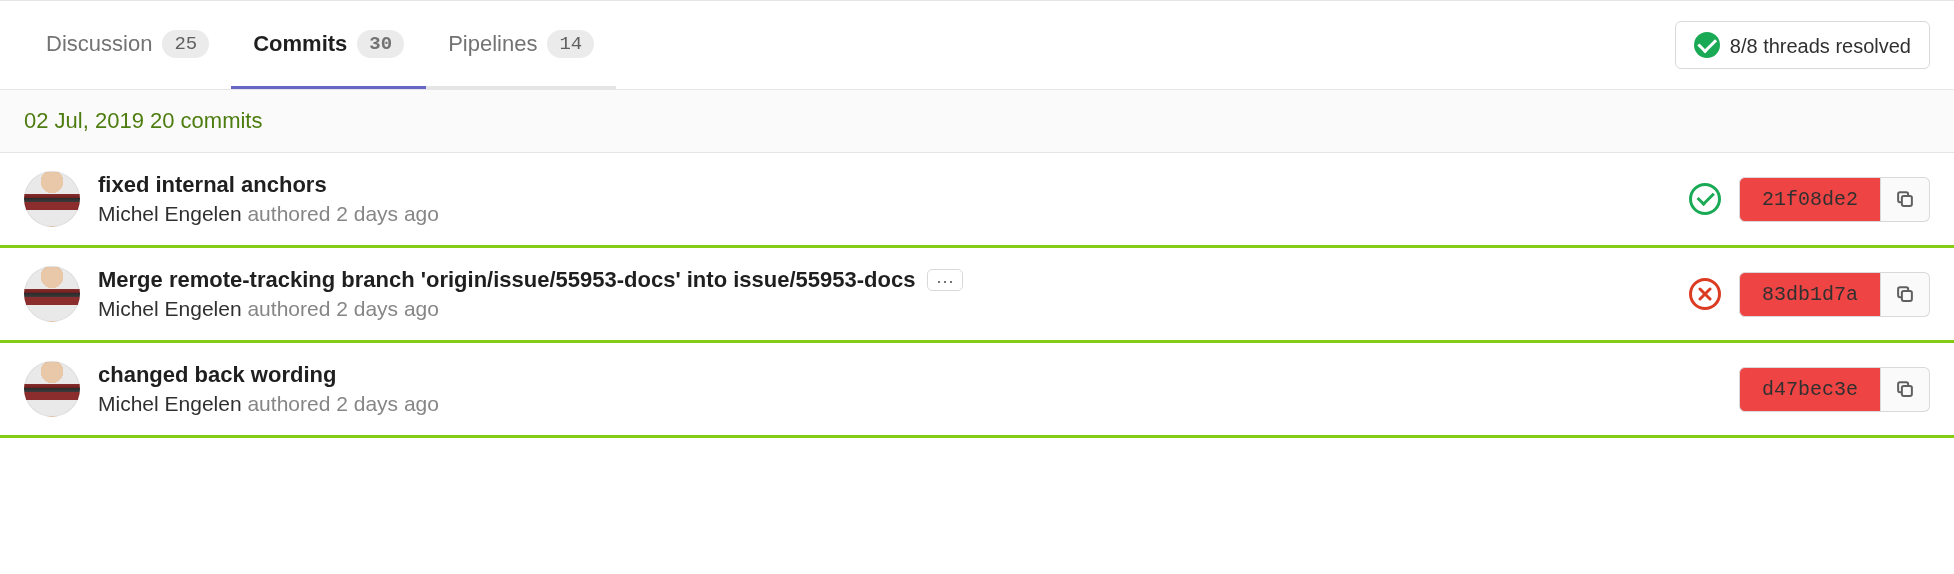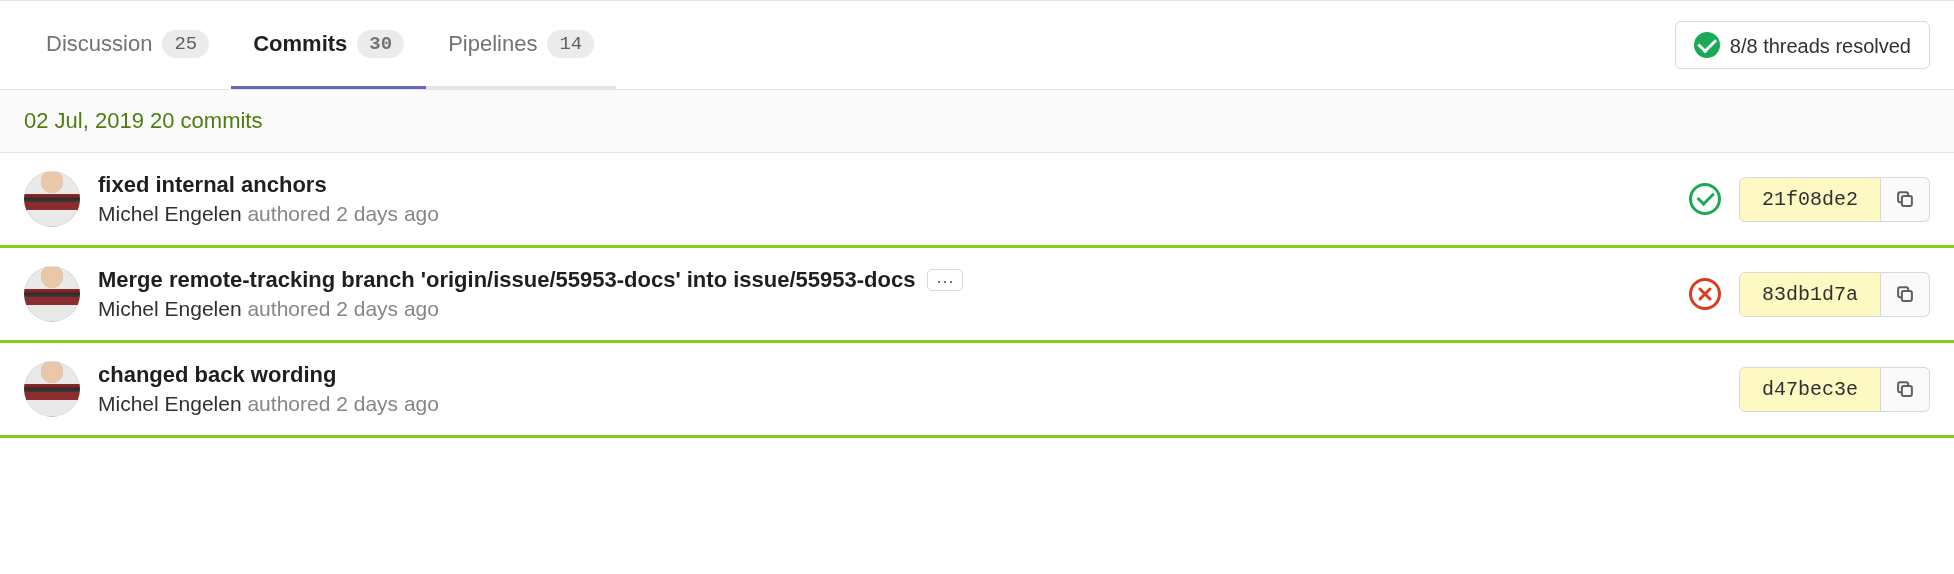--- a/index.html
+++ b/index.html
@@ -194,21 +194,21 @@
       display: flex;
       align-items: stretch;
     }
     .sha-box {
       border: 1px solid #d9d9d9;
       border-radius: 6px 0 0 6px;
       padding: 10px 22px;
       font-family: "SFMono-Regular", Consolas, "Liberation Mono", Menlo, monospace;
       font-size: 20px;
       color: #303030;
-      background: #fef9c3;
+      background: #ef4444;
       display: flex;
       align-items: center;
     }
     .copy-btn {
       border: 1px solid #d9d9d9;
       border-left: none;
       border-radius: 0 6px 6px 0;
       padding: 10px 14px;
       background: #fafafa;
       cursor: pointer;

